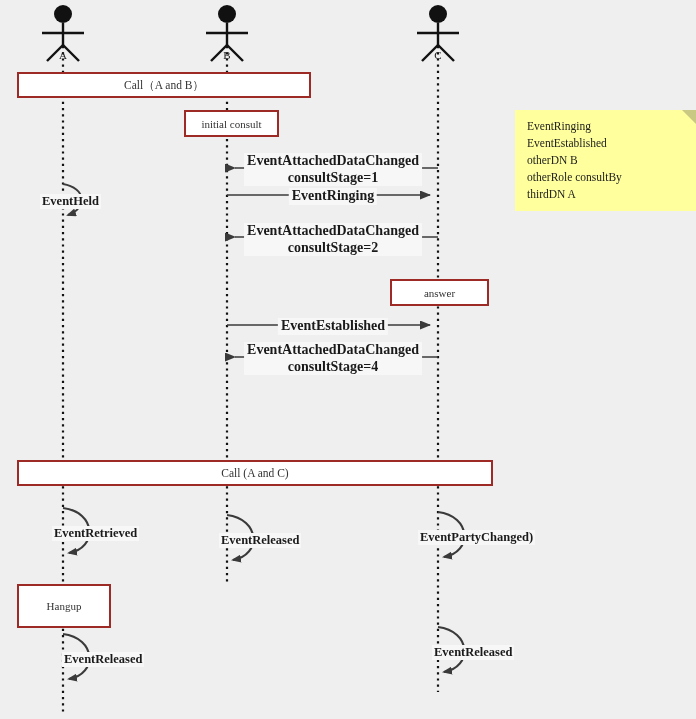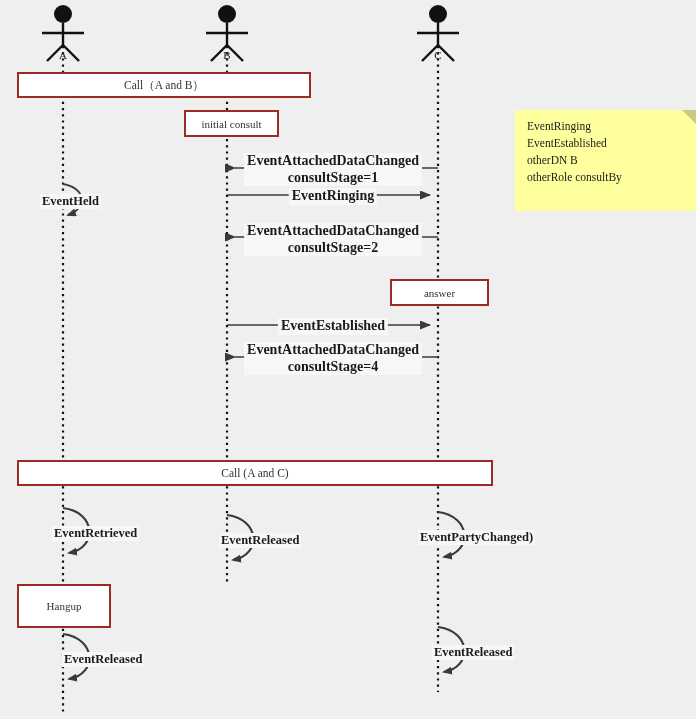--- a/index.html
+++ b/index.html
@@ -182,15 +182,16 @@
   <div class="self-label" style="left:62px;top:652px;">EventReleased</div>
 
   <div class="self-label" style="left:432px;top:645px;">EventReleased</div>
 
   <div class="note" style="left:515px;top:110px;width:181px;height:101px;">
     <span class="fold"></span>
     <span class="note-line">EventRinging</span>
     <span class="note-line">EventEstablished</span>
     <span class="note-line">otherDN B</span>
     <span class="note-line">otherRole consultBy</span>
+    <span class="note-line">thirdDN A</span>
   </div>
 
 </div>
 
 </body></html>

